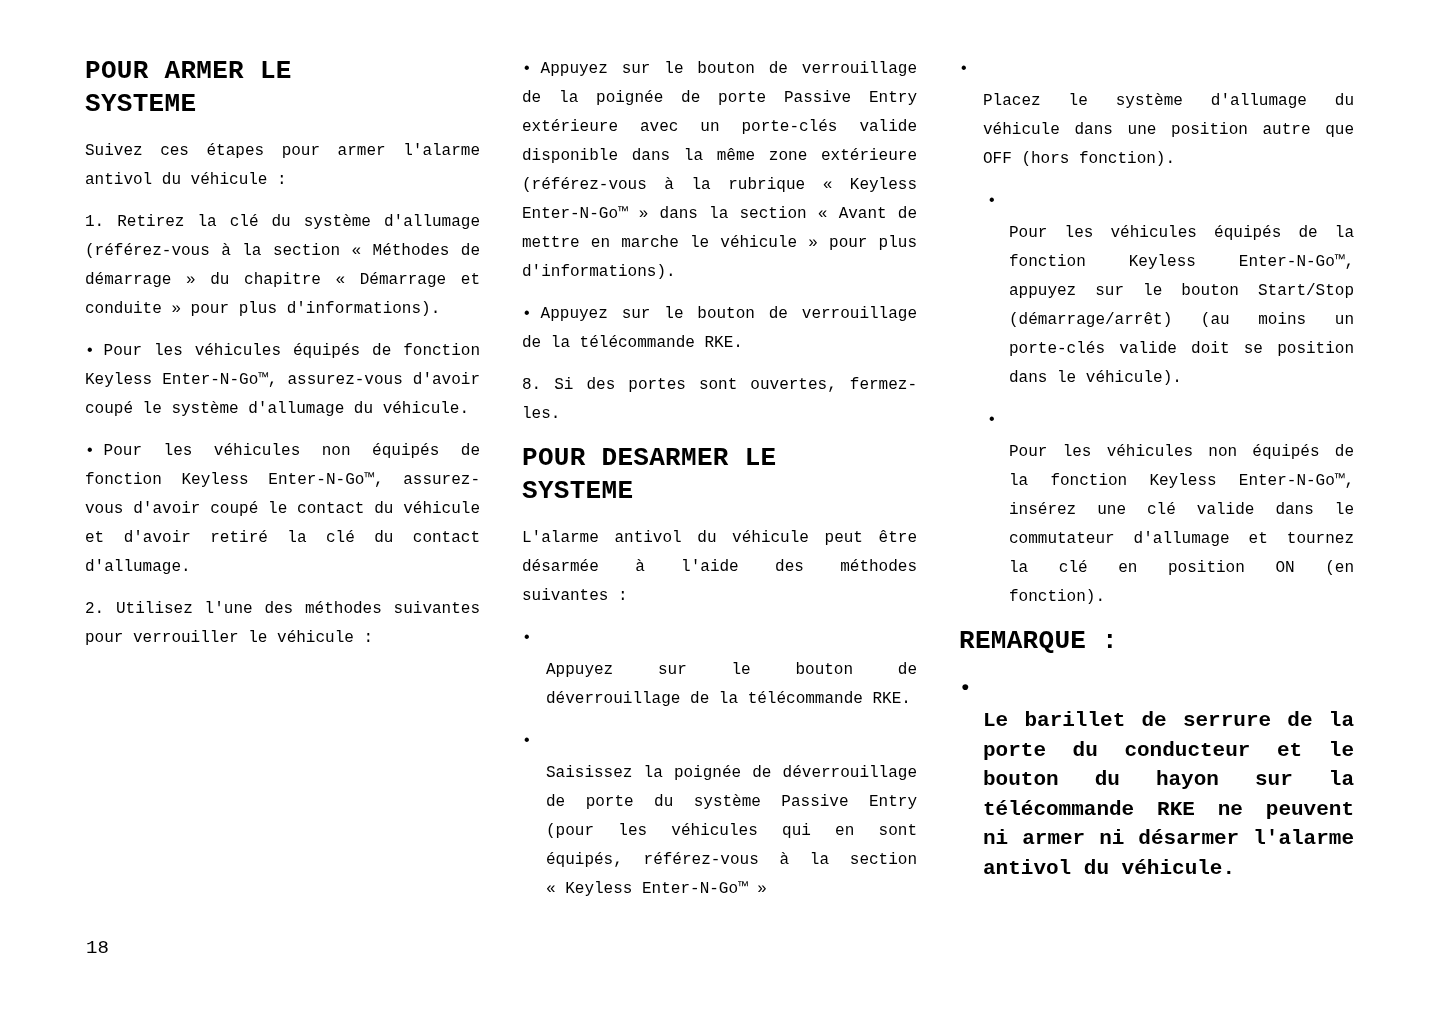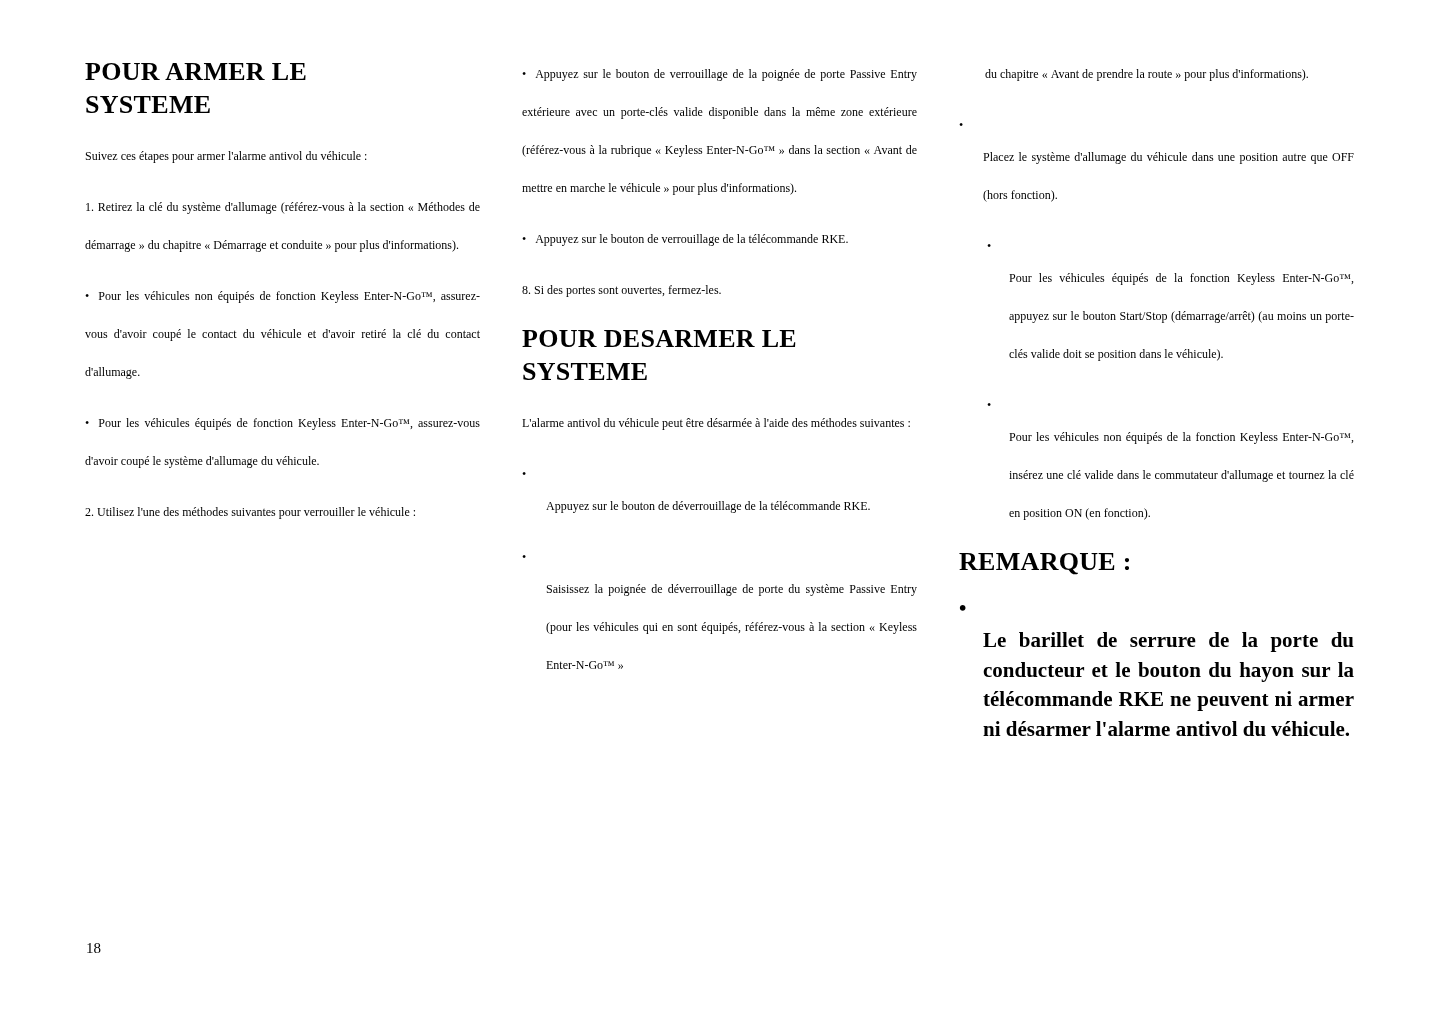--- a/index.html
+++ b/index.html
@@ -8,27 +8,28 @@
     width: 1445px; height: 1026px;
     font-family: "Liberation Serif", "DejaVu Serif", serif;
     color: #000000;
     overflow: hidden;
   }
   .page {
     position: relative;
     width: 1445px; height: 1026px;
     padding: 55px 0 16px 85px;
     background: #ffffff;
+    font-family: Liberation Mono, monospace;
   }
   .columns { display: flex; gap: 42px; }
   .column { width: 395px; flex: 0 0 395px; }
 
   .block {
-    font-size: 12px;
-    line-height: 38px;
+    font-size: 16px;
+    line-height: 29px;
     text-align: justify;
     margin-bottom: 13px;
   }
   .heading {
     font-size: 26px;
     line-height: 33px;
     font-weight: bold;
     text-align: left;
     max-width: 332px;
     letter-spacing: 0.3px;
@@ -47,54 +48,53 @@
   .bullet.hang .btext { flex: 1; text-align: justify; margin-top: 32px; }
   .bullet.sub { margin-left: 28px; }
   .bullet.sub .marker { flex: 0 0 22px; }
   .bullet.note { font-size: 21px; line-height: 29.5px; }
   .bullet.note .btext, .bullet.note .marker { font-weight: bold; }
 
   .page-number {
     position: absolute;
     left: 86px;
     top: 936px;
-    font-size: 15px;
+    font-size: 19px;
     line-height: 24px;
   }
 </style>
 </head>
 <body style="background: rgb(255, 255, 255); color: rgb(0, 0, 0);">
 
 <div class="page">
   <div class="columns" id="columns">
       <div class="column">
         <div class="block heading">POUR ARMER LE SYSTEME</div>
         <div class="block para">Suivez ces étapes pour armer l'alarme antivol du véhicule&nbsp;:</div>
         <div class="block para">1. Retirez la clé du système d'allumage (référez-vous à la section «&nbsp;Méthodes de démarrage&nbsp;» du chapitre «&nbsp;Démarrage et conduite&nbsp;» pour plus d'informations).</div>
+        <div class="block bullet flush"><span class="marker">•</span><span class="btext">Pour les véhicules équipés de fonction Keyless Enter-N-Go™, assurez-vous d'avoir coupé le système d'allumage du véhicule.</span></div>
         <div class="block bullet flush"><span class="marker">•</span><span class="btext">Pour les véhicules non équipés de fonction Keyless Enter-N-Go™, assurez-vous d'avoir coupé le contact du véhicule et d'avoir retiré la clé du contact d'allumage.</span></div>
-        <div class="block bullet flush"><span class="marker">•</span><span class="btext">Pour les véhicules équipés de fonction Keyless Enter-N-Go™, assurez-vous d'avoir coupé le système d'allumage du véhicule.</span></div>
         <div class="block para">2. Utilisez l'une des méthodes suivantes pour verrouiller le véhicule&nbsp;:</div>
       </div>
       <div class="column">
         <div class="block bullet flush"><span class="marker">•</span><span class="btext">Appuyez sur le bouton de verrouillage de la poignée de porte Passive Entry extérieure avec un porte-clés valide disponible dans la même zone extérieure (référez-vous à la rubrique «&nbsp;Keyless Enter-N-Go™&nbsp;» dans la section «&nbsp;Avant de mettre en marche le véhicule&nbsp;» pour plus d'informations).</span></div>
         <div class="block bullet flush"><span class="marker">•</span><span class="btext">Appuyez sur le bouton de verrouillage de la télécommande RKE.</span></div>
         <div class="block para">8. Si des portes sont ouvertes, fermez-les.</div>
         <div class="block heading">POUR DESARMER LE SYSTEME</div>
         <div class="block para">L'alarme antivol du véhicule peut être désarmée à l'aide des méthodes suivantes&nbsp;:</div>
         <div class="block bullet hang">
           <span class="marker">•</span>
           <span class="btext">Appuyez sur le bouton de déverrouillage de la télécommande RKE.</span>
         </div>
         <div class="block bullet hang">
           <span class="marker">•</span>
           <span class="btext">Saisissez la poignée de déverrouillage de porte du système Passive Entry (pour les véhicules qui en sont équipés, référez-vous à la section «&nbsp;Keyless Enter-N-Go™&nbsp;»</span>
         </div>
       </div>
       <div class="column">
-        <div class="block para continuation">du chapitre «&nbsp;Avant de prendre la route&nbsp;» pour plus d'informations).</div>
         <div class="block bullet hang">
           <span class="marker">•</span>
           <span class="btext">Placez le système d'allumage du véhicule dans une position autre que OFF (hors fonction).</span>
         </div>
         <div class="block bullet hang sub">
           <span class="marker">•</span>
           <span class="btext">Pour les véhicules équipés de la fonction Keyless Enter-N-Go™, appuyez sur le bouton Start/Stop (démarrage/arrêt) (au moins un porte-clés valide doit se position dans le véhicule).</span>
         </div>
         <div class="block bullet hang sub">
           <span class="marker">•</span>

